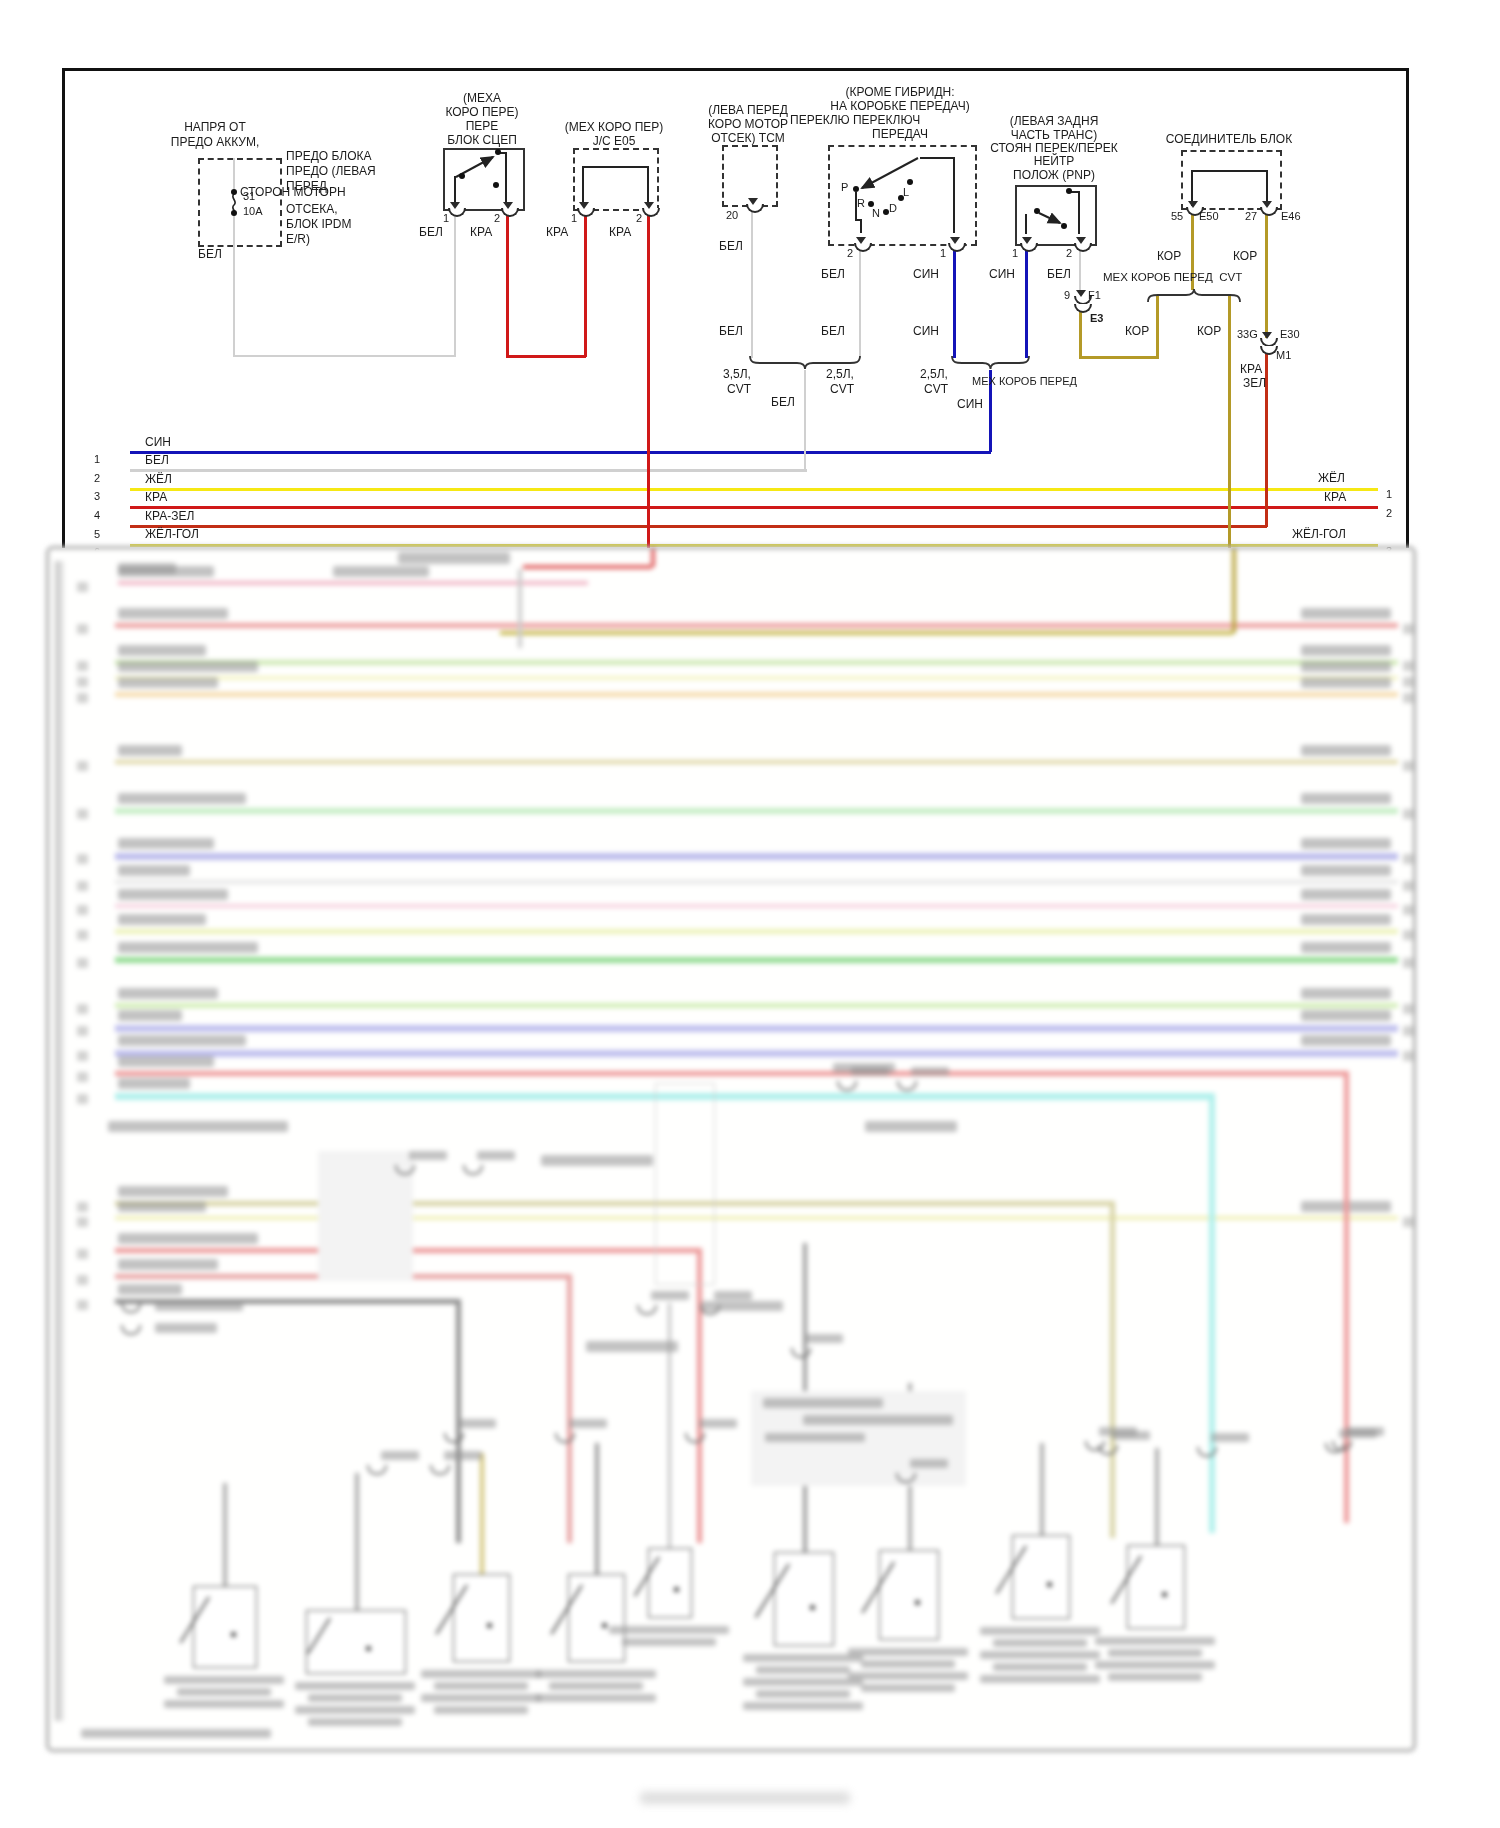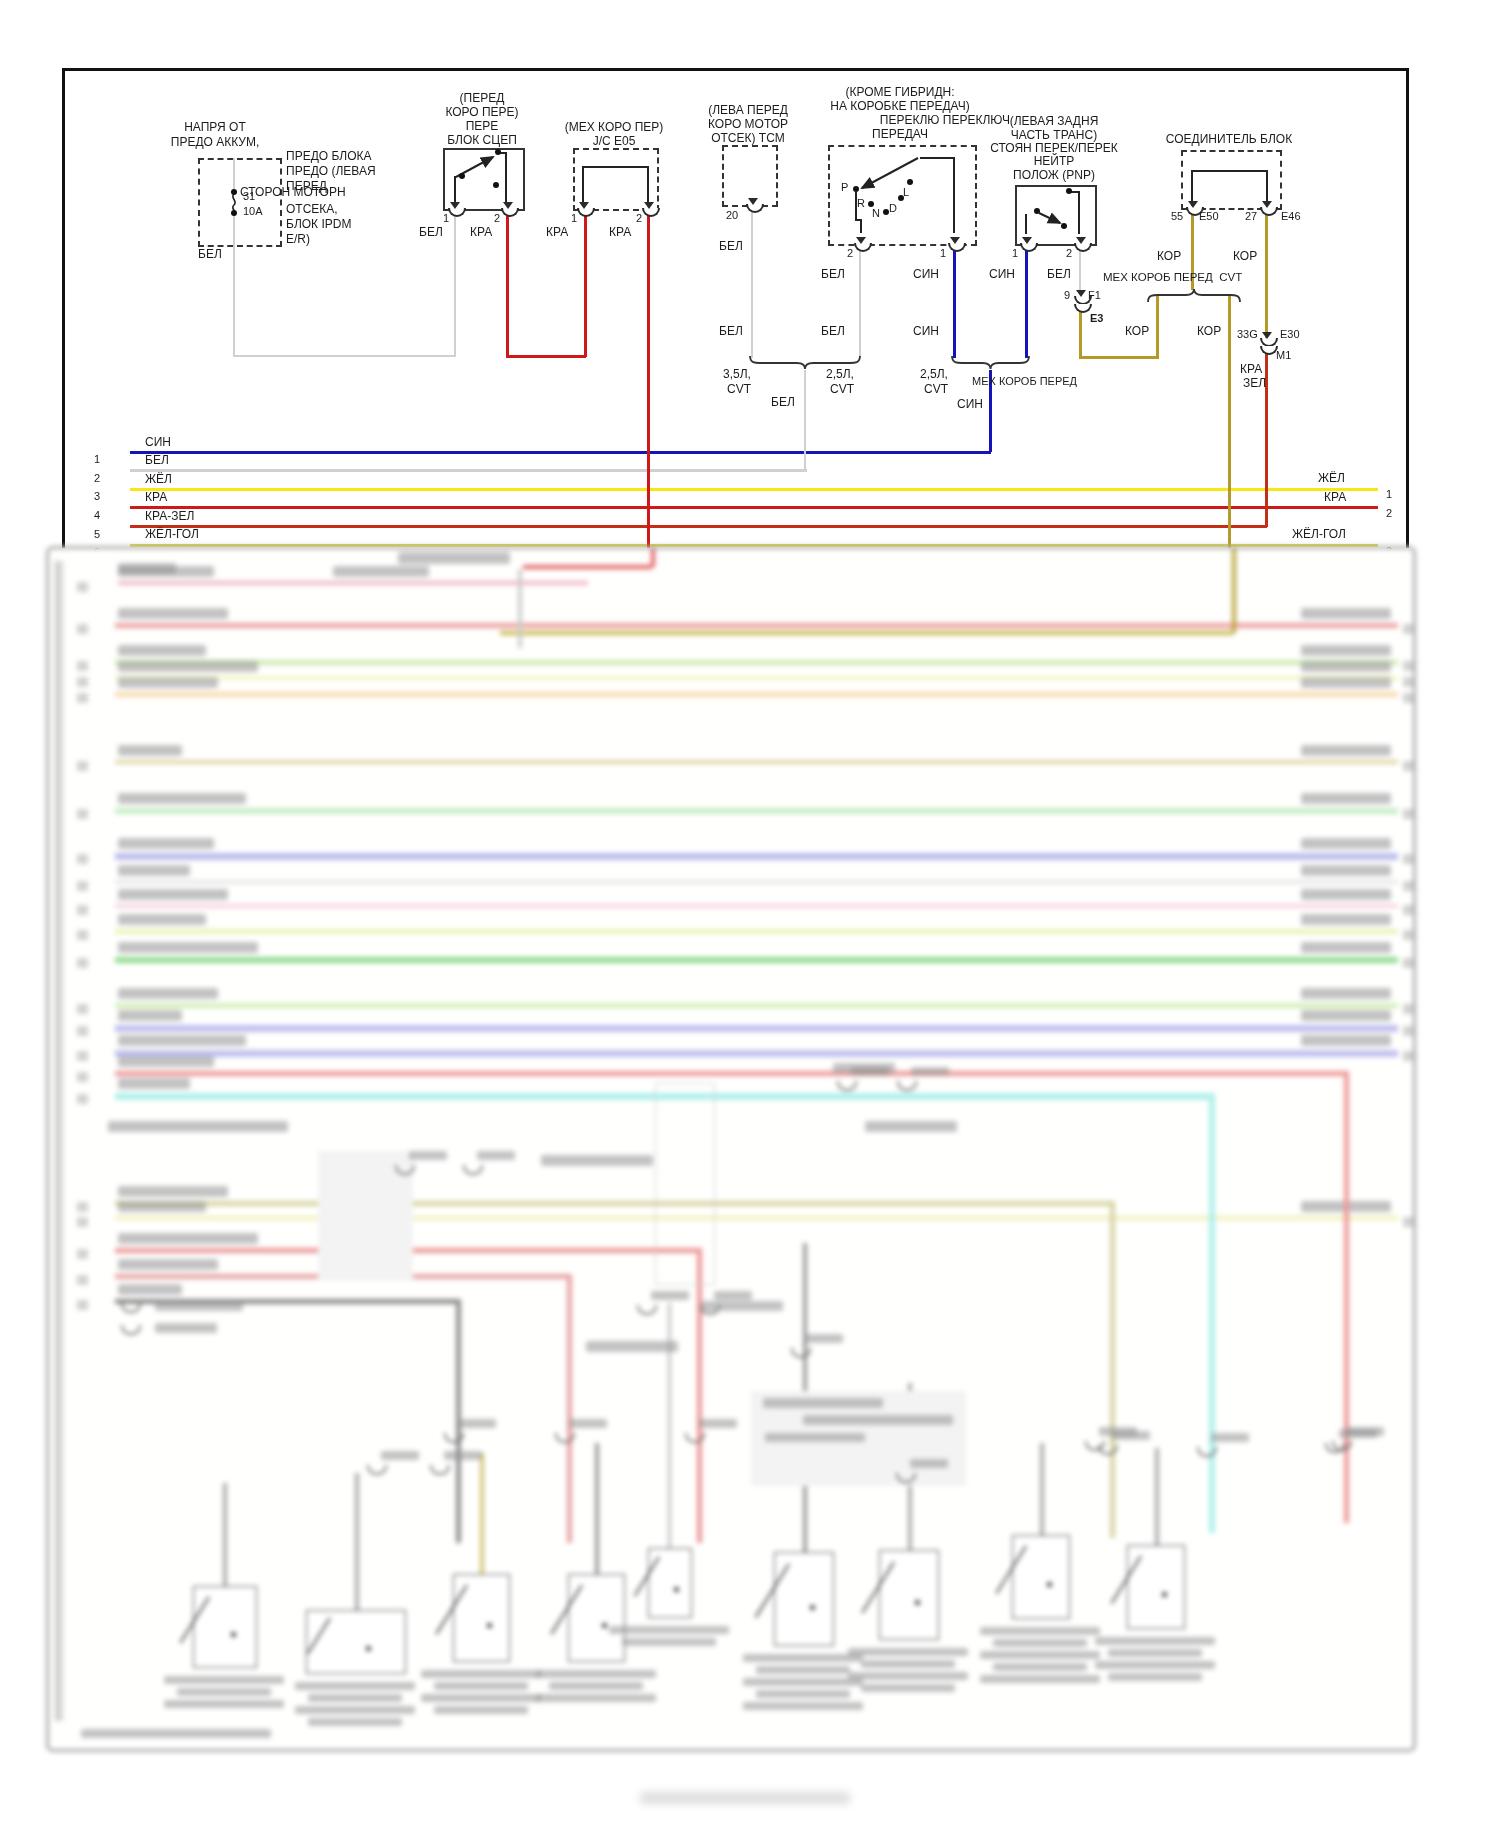--- a/index.html
+++ b/index.html
@@ -155,21 +155,21 @@
     <span class="lbl" style="font-size: 12px; top: 150px; left: 286px;">ПРЕДО БЛОКА</span>
     <span class="lbl" style="font-size: 12px; top: 165px; left: 286px;">ПРЕДО (ЛЕВАЯ</span>
     <span class="lbl" style="font-size: 12px; top: 180px; left: 286px;">ПЕРЕД</span>
     <span class="lbl" style="font-size: 12px; top: 186px; left: 240px;">СТОРОН МОТОРН</span>
     <span class="lbl" style="font-size: 12px; top: 203px; left: 286px;">ОТСЕКА,</span>
     <span class="lbl" style="font-size: 12px; top: 218px; left: 286px;">БЛОК IPDM</span>
     <span class="lbl" style="font-size: 12px; top: 233px; left: 286px;">E/R)</span>
     <span class="lbl" style="font-size: 11px; top: 190px; left: 243px;">31</span>
     <span class="lbl" style="font-size: 11px; top: 205px; left: 243px;">10A</span>
     <span class="lbl" style="font-size: 12px; top: 248px; left: 198px;">БЕЛ</span>
-    <span class="lbl" style="font-size: 12px; top: 92px; left: 372px; width: 220px; text-align: center;">(ПЕРЕД</span>
+    <span class="lbl" style="font-size: 12px; top: 92px; left: 372px; width: 220px; text-align: center;">(МЕХА</span>
     <span class="lbl" style="font-size: 12px; top: 106px; left: 372px; width: 220px; text-align: center;">КОРО ПЕРЕ)</span>
     <span class="lbl" style="font-size: 12px; top: 120px; left: 372px; width: 220px; text-align: center;">ПЕРЕ</span>
     <span class="lbl" style="font-size: 12px; top: 134px; left: 372px; width: 220px; text-align: center;">БЛОК СЦЕП</span>
     <span class="lbl" style="font-size: 11px; top: 212px; left: 443px;">1</span>
     <span class="lbl" style="font-size: 11px; top: 212px; left: 494px;">2</span>
     <span class="lbl" style="font-size: 12px; top: 226px; left: 419px;">БЕЛ</span>
     <span class="lbl" style="font-size: 12px; top: 226px; left: 470px;">КРА</span>
     <span class="lbl" style="font-size: 12px; top: 121px; left: 504px; width: 220px; text-align: center;">(МЕХ КОРО ПЕР)</span>
     <span class="lbl" style="font-size: 12px; top: 135px; left: 504px; width: 220px; text-align: center;">J/C E05</span>
     <span class="lbl" style="font-size: 11px; top: 212px; left: 571px;">1</span>
@@ -177,21 +177,21 @@
     <span class="lbl" style="font-size: 12px; top: 226px; left: 546px;">КРА</span>
     <span class="lbl" style="font-size: 12px; top: 226px; left: 609px;">КРА</span>
     <span class="lbl" style="font-size: 12px; top: 104px; left: 638px; width: 220px; text-align: center;">(ЛЕВА ПЕРЕД</span>
     <span class="lbl" style="font-size: 12px; top: 118px; left: 638px; width: 220px; text-align: center;">КОРО МОТОР</span>
     <span class="lbl" style="font-size: 12px; top: 132px; left: 638px; width: 220px; text-align: center;">ОТСЕК) TCM</span>
     <span class="lbl" style="font-size: 11px; top: 209px; left: 726px;">20</span>
     <span class="lbl" style="font-size: 12px; top: 240px; left: 719px;">БЕЛ</span>
     <span class="lbl" style="font-size: 12px; top: 325px; left: 719px;">БЕЛ</span>
     <span class="lbl" style="font-size: 12px; top: 86px; left: 790px; width: 220px; text-align: center;">(КРОМЕ ГИБРИДН:</span>
     <span class="lbl" style="font-size: 12px; top: 100px; left: 790px; width: 220px; text-align: center;">НА КОРОБКЕ ПЕРЕДАЧ)</span>
-    <span class="lbl" style="font-size: 12px; top: 114px; left: 790px; width: 220px; text-align: right;">ПЕРЕКЛЮ ПЕРЕКЛЮЧ</span>
+    <span class="lbl" style="font-size: 12px; top: 114px; left: 790px; width: 220px; text-align: left;">ПЕРЕКЛЮ ПЕРЕКЛЮЧ</span>
     <span class="lbl" style="font-size: 12px; top: 128px; left: 790px; width: 220px; text-align: center;">ПЕРЕДАЧ</span>
     <span class="lbl" style="font-size: 11px; top: 181px; left: 841px;">P</span>
     <span class="lbl" style="font-size: 11px; top: 197px; left: 857px;">R</span>
     <span class="lbl" style="font-size: 11px; top: 207px; left: 872px;">N</span>
     <span class="lbl" style="font-size: 11px; top: 202px; left: 889px;">D</span>
     <span class="lbl" style="font-size: 11px; top: 186px; left: 903px;">L</span>
     <span class="lbl" style="font-size: 11px; top: 247px; left: 847px;">2</span>
     <span class="lbl" style="font-size: 11px; top: 247px; left: 940px;">1</span>
     <span class="lbl" style="font-size: 12px; top: 268px; left: 821px;">БЕЛ</span>
     <span class="lbl" style="font-size: 12px; top: 268px; left: 913px;">СИН</span>

